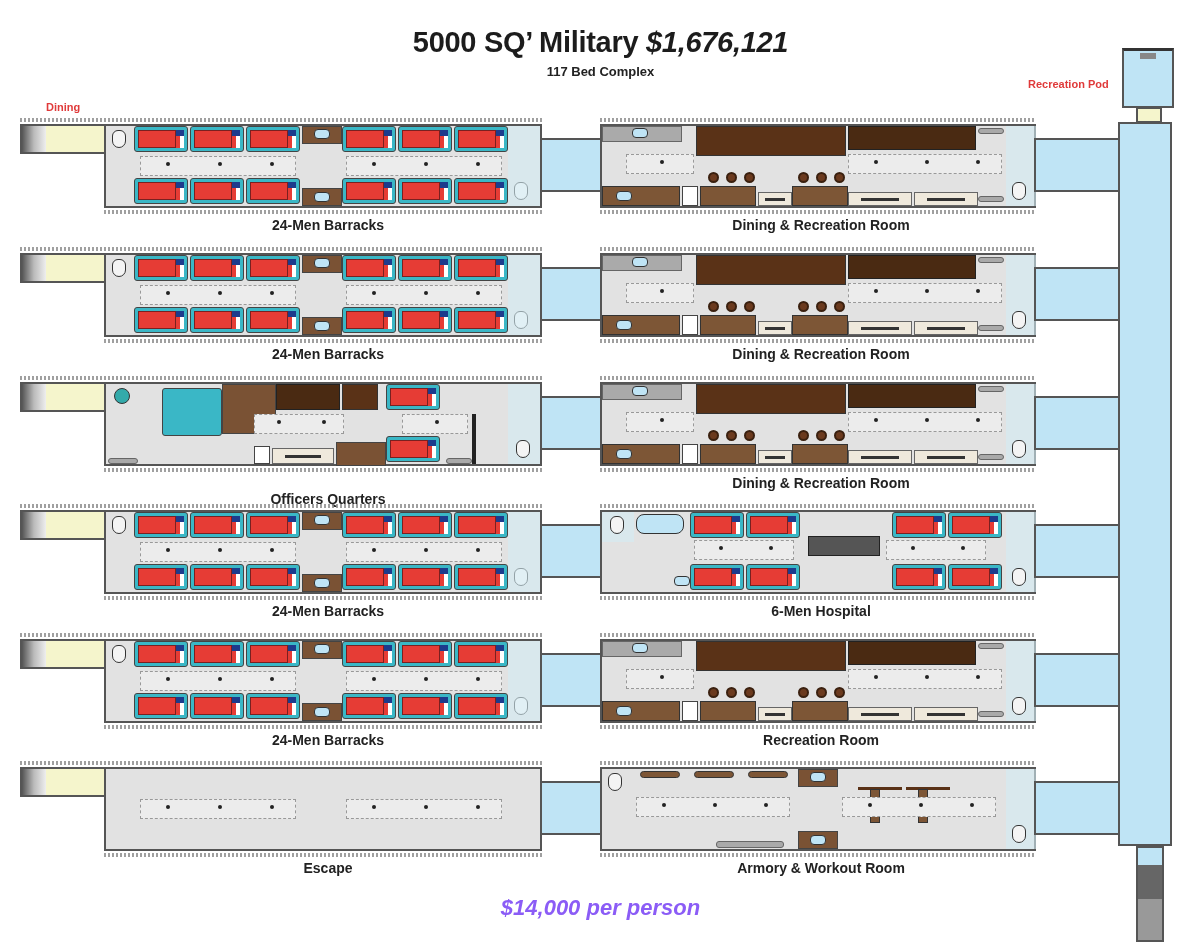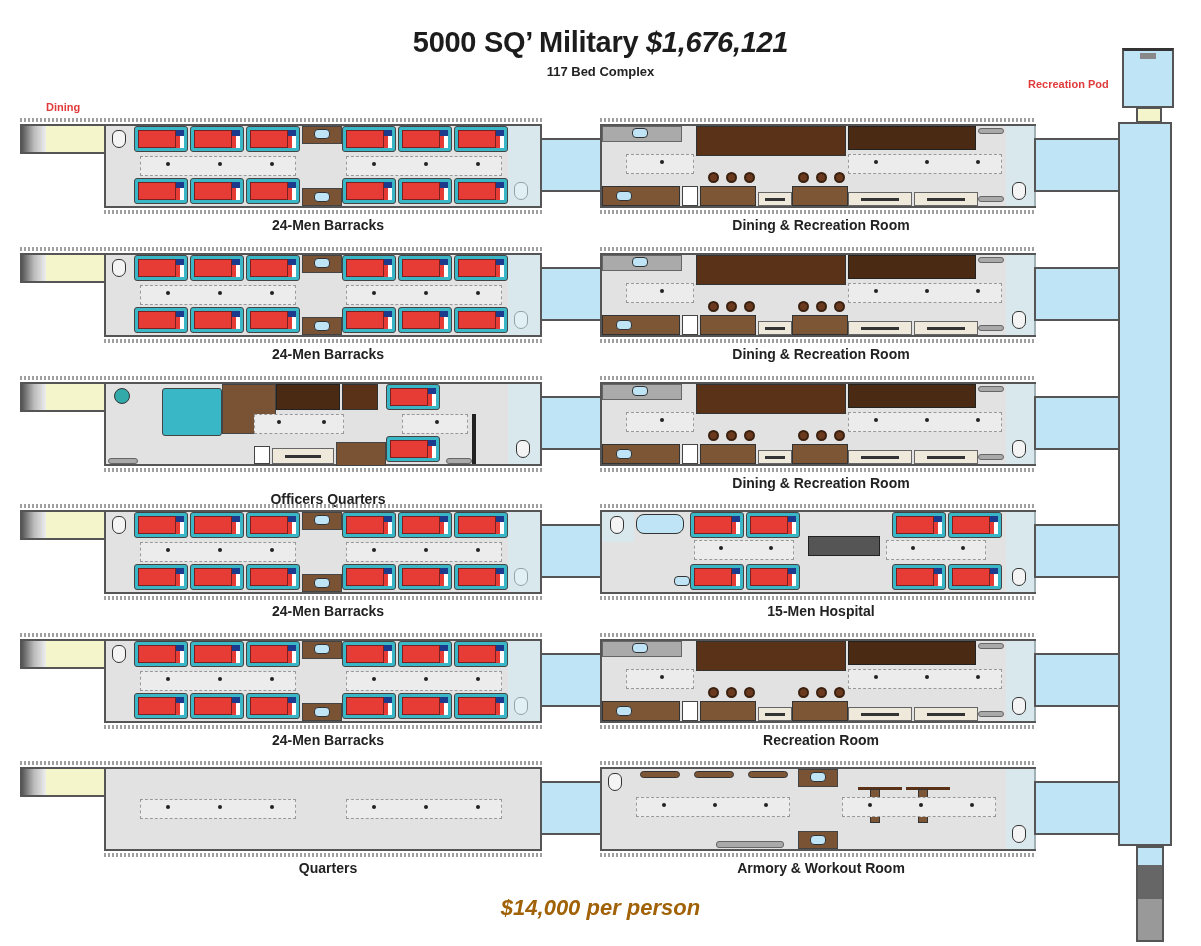--- a/index.html
+++ b/index.html
@@ -3,21 +3,21 @@
 <meta charset="utf-8">
 <style>
   * { box-sizing: border-box; margin: 0; padding: 0; }
   body { width: 1201px; height: 946px; background: #ffffff; position: relative; overflow: hidden; font-family: "Liberation Sans", sans-serif; }
   .abs { position: absolute; }
   .title { left: 0; width: 1201px; top: 26px; text-align: center; font-size: 29px; font-weight: bold; color: #1c1c1c; letter-spacing: -0.3px; }
   .title i { font-style: italic; }
   .subtitle { left: 0; width: 1201px; top: 64px; text-align: center; font-size: 13px; font-weight: bold; color: #222; }
   .red-label { font-size: 11px; font-weight: bold; color: #e03a3a; }
   .room-label { font-size: 14px; font-weight: bold; color: #222; text-align: center; }
-  .footer { left: 0; width: 1201px; top: 895px; text-align: center; font-size: 22px; font-weight: bold; font-style: italic; color: #a16207; }
+  .footer { left: 0; width: 1201px; top: 895px; text-align: center; font-size: 22px; font-weight: bold; font-style: italic; color: #8b5cf6; }
   .wavy-top, .wavy-bot { position: absolute; height: 4px; background-image: repeating-linear-gradient(90deg, #888 0 2px, transparent 2px 4px); opacity: 0.8; }
   .container { position: absolute; background: #e2e2e2; border: 2px solid #555; }
   .escape { position: absolute; border: 2px solid #555; background: #f5f5cc; }
   .escape .stair { position: absolute; left: 0; top: 0; bottom: 0; width: 24px; background: linear-gradient(90deg, #555, #bbb, #eee); }
   .walk { position: absolute; background: #bfe4f5; border: 2px solid #555; }
   .corridor { position: absolute; background: #bfe4f5; border: 2px solid #555; }
   .bed { position: absolute; width: 54px; height: 26px; background: #3ab7c6; border: 1.5px solid #444; border-radius: 3px; }
   .bed .mat { position: absolute; left: 3px; top: 3px; width: 38px; height: 18px; background: #e63c35; border: 1px solid #7a2020; }
   .bed .flag { position: absolute; right: 3px; top: 3px; width: 8px; height: 18px; background: linear-gradient(180deg, #1d3b8c 0 35%, #e63c35 35% 100%); }
   .bed .flag::after { content: ""; position: absolute; left: 4px; top: 6px; width: 4px; height: 12px; background: #fff; }
@@ -453,21 +453,21 @@
       <div class="toilet" style="left:410px;top:56px;"></div>
       <div class="light" style="left:92px;top:28px;width:100px;height:20px;"></div>
       <div class="dot" style="left:117px;top:34px;"></div>
       <div class="dot" style="left:167px;top:34px;"></div>
       <div class="light" style="left:284px;top:28px;width:100px;height:20px;"></div>
       <div class="dot" style="left:309px;top:34px;"></div>
       <div class="dot" style="left:359px;top:34px;"></div>
     </div>
     <div class="walk" style="left:1034px;top:524px;width:86px;height:54px;"></div>
     <div class="abs room-label" style="left:104px;top:603px;width:448px;">24-Men Barracks</div>
-    <div class="abs room-label" style="left:600px;top:603px;width:442px;">15-Men Hospital</div>
+    <div class="abs room-label" style="left:600px;top:603px;width:442px;">6-Men Hospital</div>
     <div class="wavy-top" style="left:20px;top:633px;width:522px;"></div>
     <div class="wavy-bot" style="left:104px;top:725px;width:438px;"></div>
     <div class="escape" style="left:20px;top:639px;width:86px;height:30px;">
       <div class="stair" style=""></div>
     </div>
     <div class="container" style="left:104px;top:639px;width:438px;height:84px;">
       <div class="toilet" style="left:6px;top:4px;"></div>
       <div class="toilet" style="left:408px;top:56px;"></div>
       <div class="wet" style="left:402px;top:0px;width:32px;height:80px;opacity:.6;"></div>
       <div class="bed" style="left:28px;top:0px;">
@@ -604,17 +604,17 @@
       <div class="light" style="left:34px;top:28px;width:154px;height:20px;"></div>
       <div class="dot" style="left:59.66666666666667px;top:34px;"></div>
       <div class="dot" style="left:111px;top:34px;"></div>
       <div class="dot" style="left:162.33333333333334px;top:34px;"></div>
       <div class="light" style="left:240px;top:28px;width:154px;height:20px;"></div>
       <div class="dot" style="left:265.6666666666667px;top:34px;"></div>
       <div class="dot" style="left:317px;top:34px;"></div>
       <div class="dot" style="left:368.33333333333337px;top:34px;"></div>
     </div>
     <div class="walk" style="left:1034px;top:781px;width:86px;height:54px;"></div>
-    <div class="abs room-label" style="left:104px;top:860px;width:448px;">Quarters</div>
+    <div class="abs room-label" style="left:104px;top:860px;width:448px;">Escape</div>
     <div class="abs room-label" style="left:600px;top:860px;width:442px;">Armory &amp; Workout Room</div>
   </div>
 
 <div class="abs footer">$14,000 per person</div>
 
 </body></html>

